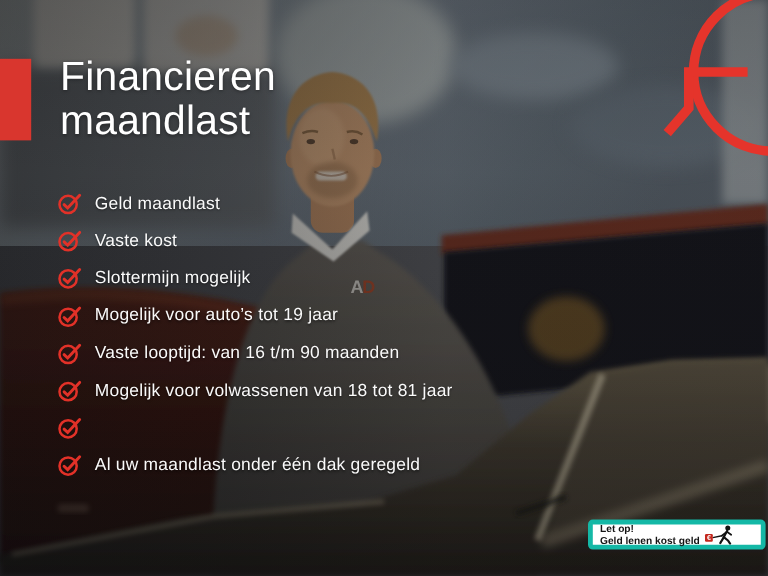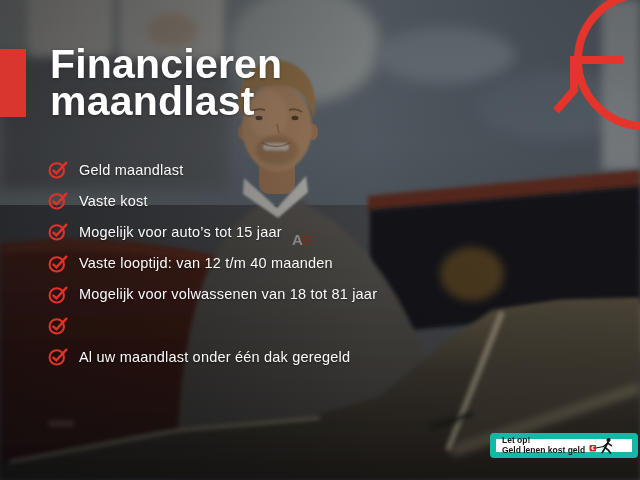--- a/index.html
+++ b/index.html
@@ -20,37 +20,37 @@
     background:
       linear-gradient(180deg, rgba(8,9,12,.16) 0%, rgba(8,9,12,.04) 30%, rgba(8,9,12,.10) 62%, rgba(8,9,12,.30) 100%),
       linear-gradient(90deg, rgba(10,11,14,.58) 0%, rgba(10,11,14,.44) 30%, rgba(10,11,14,.26) 58%, rgba(10,11,14,.22) 100%);
   }
   .accent-bar{
     position:absolute;left:0;top:49px;width:26px;height:68px;z-index:3;
     background:#d9362e;
   }
   .title{
     position:absolute;left:50px;top:46px;margin:0;z-index:3;
-    color:#ffffff;font-size:41px;line-height:37px;font-weight:700;letter-spacing:.2px;
+    color:#ffffff;font-size:34px;line-height:37px;font-weight:400;letter-spacing:.2px;
     text-shadow:0 1px 3px rgba(0,0,0,.35);
   }
   .title span{display:block;}
   .benefits{
     position:absolute;left:48px;top:154px;margin:0;padding:0;list-style:none;z-index:3;
   }
   .benefits li{
     display:flex;align-items:center;height:31.2px;
     color:#fafafa;font-size:14.5px;font-weight:500;letter-spacing:.2px;
     text-shadow:0 1px 2px rgba(0,0,0,.45);white-space:nowrap;
   }
   .benefits .check{flex:0 0 auto;margin-right:10px;display:block;}
   .brand-mark{position:absolute;right:0;top:-2px;z-index:3;display:block;}
   .credit-badge{
     position:absolute;left:490px;top:433px;width:148px;height:25px;z-index:3;
-    background:#ffffff;border:6px solid #14b8a6;border-radius:4px;
+    background:#ffffff;border:4px solid #14b8a6;border-radius:4px;
     display:flex;align-items:center;padding:1px 6px;gap:4px;
   }
   .credit-badge .txt{
     font-size:8.5px;line-height:9.5px;font-weight:bold;color:#141414;white-space:nowrap;
   }
   .credit-badge svg{flex:0 0 auto;display:block;}
 </style>
 </head>
 <body>
 
@@ -164,28 +164,35 @@
           <circle cx="10" cy="13" r="8.2" fill="none" stroke="#e23128" stroke-width="2.4"></circle>
           <path d="M6.2 13.2 L9.6 16.4 L21 4.2" fill="none" stroke="#e23128" stroke-width="2.8" stroke-linecap="round"></path>
         </svg>
       <span>Vaste kost</span>
     </li>
     <li>
       <svg class="check" width="21" height="21" viewBox="0 0 24 24">
           <circle cx="10" cy="13" r="8.2" fill="none" stroke="#e23128" stroke-width="2.4"></circle>
           <path d="M6.2 13.2 L9.6 16.4 L21 4.2" fill="none" stroke="#e23128" stroke-width="2.8" stroke-linecap="round"></path>
         </svg>
-      <span>Mogelijk voor auto’s tot 15 jaar</span>
-    </li>
-    <li>
-      <svg class="check" width="21" height="21" viewBox="0 0 24 24">
-          <circle cx="10" cy="13" r="8.2" fill="none" stroke="#e23128" stroke-width="2.4"></circle>
-          <path d="M6.2 13.2 L9.6 16.4 L21 4.2" fill="none" stroke="#e23128" stroke-width="2.8" stroke-linecap="round"></path>
-        </svg>
-      <span>Vaste looptijd: van 12 t/m 40 maanden</span>
+      <span>Slottermijn mogelijk</span>
+    </li>
+    <li>
+      <svg class="check" width="21" height="21" viewBox="0 0 24 24">
+          <circle cx="10" cy="13" r="8.2" fill="none" stroke="#e23128" stroke-width="2.4"></circle>
+          <path d="M6.2 13.2 L9.6 16.4 L21 4.2" fill="none" stroke="#e23128" stroke-width="2.8" stroke-linecap="round"></path>
+        </svg>
+      <span>Mogelijk voor auto’s tot 19 jaar</span>
+    </li>
+    <li>
+      <svg class="check" width="21" height="21" viewBox="0 0 24 24">
+          <circle cx="10" cy="13" r="8.2" fill="none" stroke="#e23128" stroke-width="2.4"></circle>
+          <path d="M6.2 13.2 L9.6 16.4 L21 4.2" fill="none" stroke="#e23128" stroke-width="2.8" stroke-linecap="round"></path>
+        </svg>
+      <span>Vaste looptijd: van 16 t/m 90 maanden</span>
     </li>
     <li>
       <svg class="check" width="21" height="21" viewBox="0 0 24 24">
           <circle cx="10" cy="13" r="8.2" fill="none" stroke="#e23128" stroke-width="2.4"></circle>
           <path d="M6.2 13.2 L9.6 16.4 L21 4.2" fill="none" stroke="#e23128" stroke-width="2.8" stroke-linecap="round"></path>
         </svg>
       <span>Mogelijk voor volwassenen van 18 tot 81 jaar</span>
     </li>
     <li>
       <svg class="check" width="21" height="21" viewBox="0 0 24 24">

